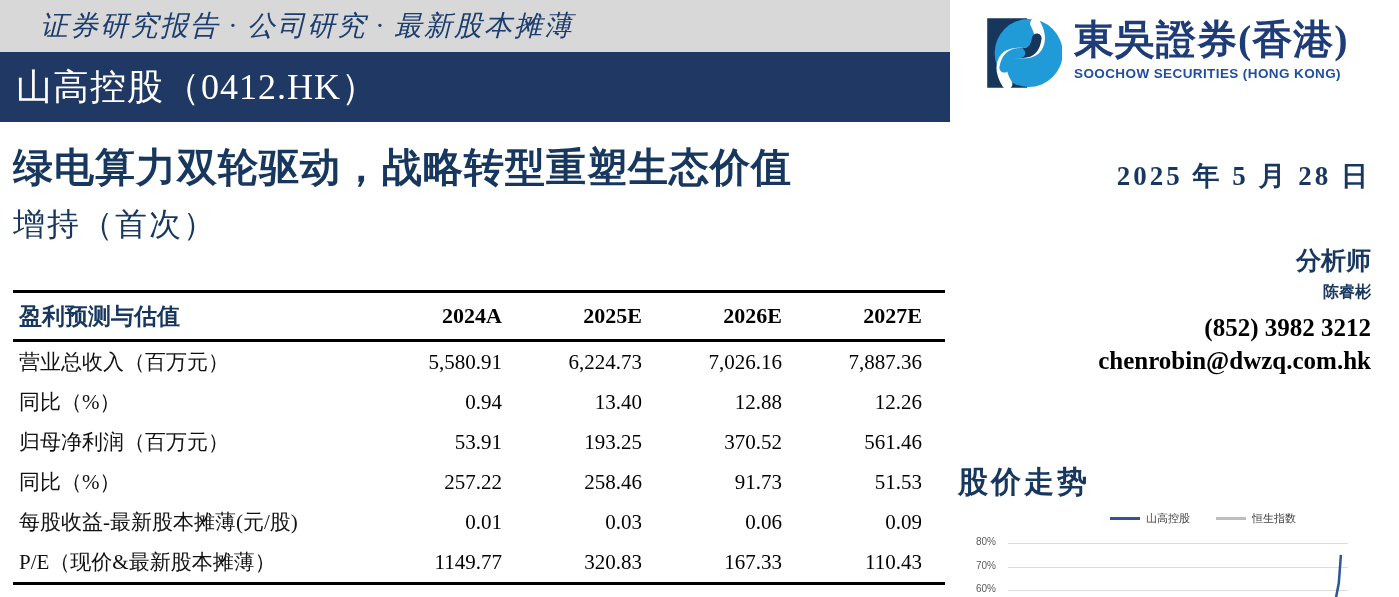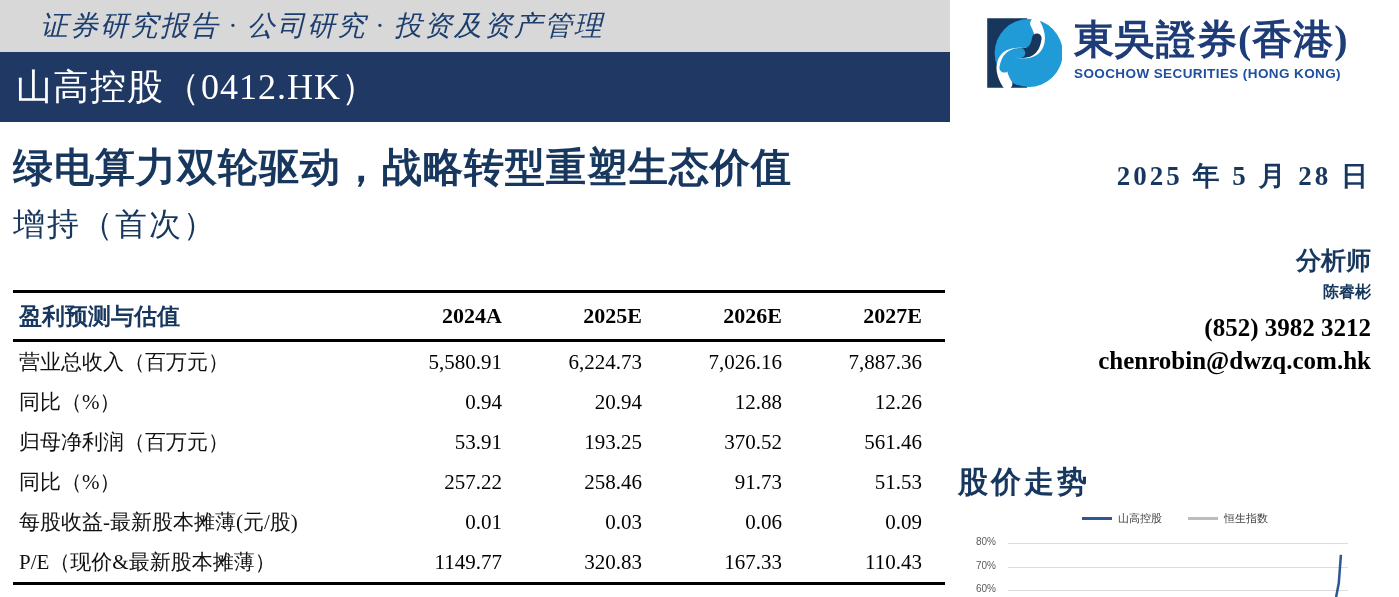--- a/index.html
+++ b/index.html
@@ -51,37 +51,37 @@
   
   .right-meta{position:absolute;right:28px;top:158px;text-align:right;}
   .report-date{font-size:27px;font-weight:bold;letter-spacing:3px;}
   .analyst-label{font-size:25px;font-weight:bold;margin-top:51px;line-height:31px;}
   .analyst-name{font-size:16px;font-weight:600;line-height:31px;}
   .analyst-phone{font-size:25px;font-weight:bold;color:#000;line-height:34px;margin-top:4px;}
   .analyst-email{font-size:25px;font-weight:bold;color:#000;line-height:32px;}
   
   .chart-heading{position:absolute;left:958px;top:462px;font-size:30px;font-weight:bold;letter-spacing:3px;}
   .chart{position:absolute;left:958px;top:505px;width:441px;height:92px;}
-  .legend{position:absolute;left:124px;top:6px;display:flex;align-items:center;gap:26px;}
+  .legend{position:absolute;left:152px;top:6px;display:flex;align-items:center;gap:26px;}
   .leg-item{display:flex;align-items:center;gap:6px;font-size:11px;color:#404040;
             font-family:"Liberation Serif","DejaVu Serif",serif;}
   .leg-line{display:inline-block;width:30px;height:3px;}
   .gridrow{position:absolute;left:0;width:100%;}
   .ytick{position:absolute;left:18px;width:28px;text-align:left;font-size:10px;color:#595959;top:-7px;
          font-family:"Liberation Sans","DejaVu Sans",sans-serif;}
   .gline{position:absolute;left:50px;width:340px;height:1px;background:#dcdcdc;top:0;}
   .spike-svg{position:absolute;left:50px;top:30px;overflow:visible;}
 </style>
 </head>
 <body>
 
 <div id="page">
 
   <div class="eyebrow" style="background: rgb(216, 216, 216); color: rgb(28, 62, 110);">
-    <span class="eyebrow-text">证券研究报告 · 公司研究 · 投资及资产管理</span>
+    <span class="eyebrow-text">证券研究报告 · 公司研究 · 最新股本摊薄</span>
   </div>
 
   <div class="banner" style="background: rgb(31, 56, 100); color: rgb(255, 255, 255); padding-left: 16px;">
     <span class="banner-text">山高控股（0412.HK）</span>
   </div>
 
   <div class="report-title" style="color: rgb(23, 55, 94);">绿电算力双轮驱动，战略转型重塑生态价值</div>
   <div class="rating-line" style="color: rgb(23, 55, 94);">增持（首次）</div>
 
   <div class="fin-table">
@@ -96,21 +96,21 @@
         <div class="t-row">
           <div class="t-rowlabel">营业总收入（百万元）</div>
           <div class="t-cell">5,580.91</div>
           <div class="t-cell">6,224.73</div>
           <div class="t-cell">7,026.16</div>
           <div class="t-cell">7,887.36</div>
         </div>
         <div class="t-row">
           <div class="t-rowlabel">同比（%）</div>
           <div class="t-cell">0.94</div>
-          <div class="t-cell">20.94</div>
+          <div class="t-cell">13.40</div>
           <div class="t-cell">12.88</div>
           <div class="t-cell">12.26</div>
         </div>
         <div class="t-row">
           <div class="t-rowlabel">归母净利润（百万元）</div>
           <div class="t-cell">53.91</div>
           <div class="t-cell">193.25</div>
           <div class="t-cell">370.52</div>
           <div class="t-cell">561.46</div>
         </div>

